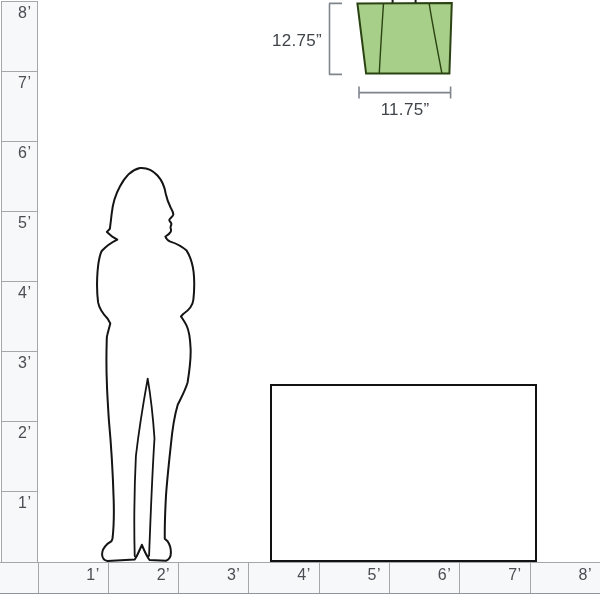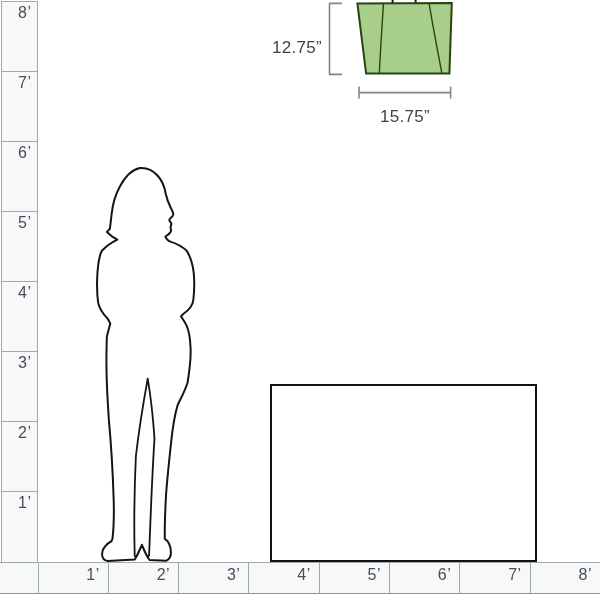--- a/index.html
+++ b/index.html
@@ -34,21 +34,21 @@
   }
   
   .table-box {
     position:absolute; left:270px; top:384px; width:267px; height:177.5px;
     border:2.5px solid #121212; background:#ffffff; box-sizing:border-box;
   }
   
   .overlay { position:absolute; left:0; top:0; }
   
   .dim-label {
-    position:absolute; font-size:17px; color:#3f444a; letter-spacing:0.3px;margin-top:7px;
+    position:absolute; font-size:17px; color:#3f444a; letter-spacing:0.3px;
   }
   .dim-height { left:256px; width:66px; top:31px; text-align:right; }
   .dim-width  { left:345px; width:120px; top:100px; text-align:center; }
 </style>
 </head>
 <body>
 
 <div class="stage">
 
   <div class="v-ruler">
@@ -161,15 +161,15 @@
              C134.3,490 133.9,524 134.7,555.5
              C134.9,556.7 136.1,556.9 136.7,555.9
              L141.9,544.6
              C144.1,549.8 146.9,555.7 147.5,556.1
              C148.1,556.7 148.9,556.5 149.1,555.3
              C150.5,518 152.3,472 154.5,438.5
              C152.9,415 150.3,394 147.7,378.7 Z" stroke="#141414"></path>
   </svg>
 
   <div class="dim-label dim-height">12.75”</div>
-  <div class="dim-label dim-width">15.75”</div>
+  <div class="dim-label dim-width">11.75”</div>
 
 </div>
 
 </body></html>

